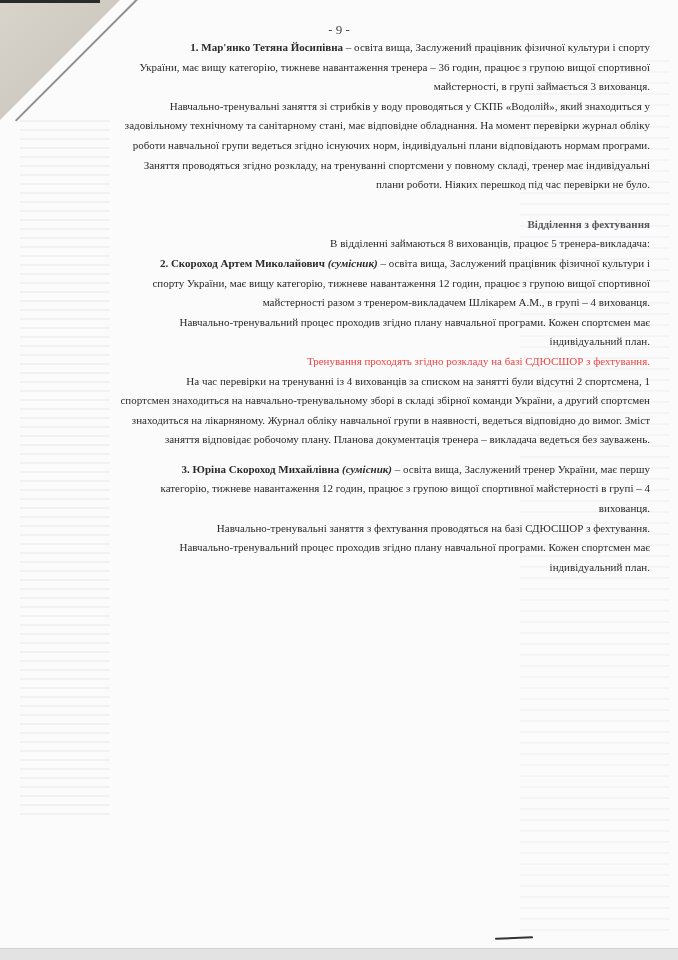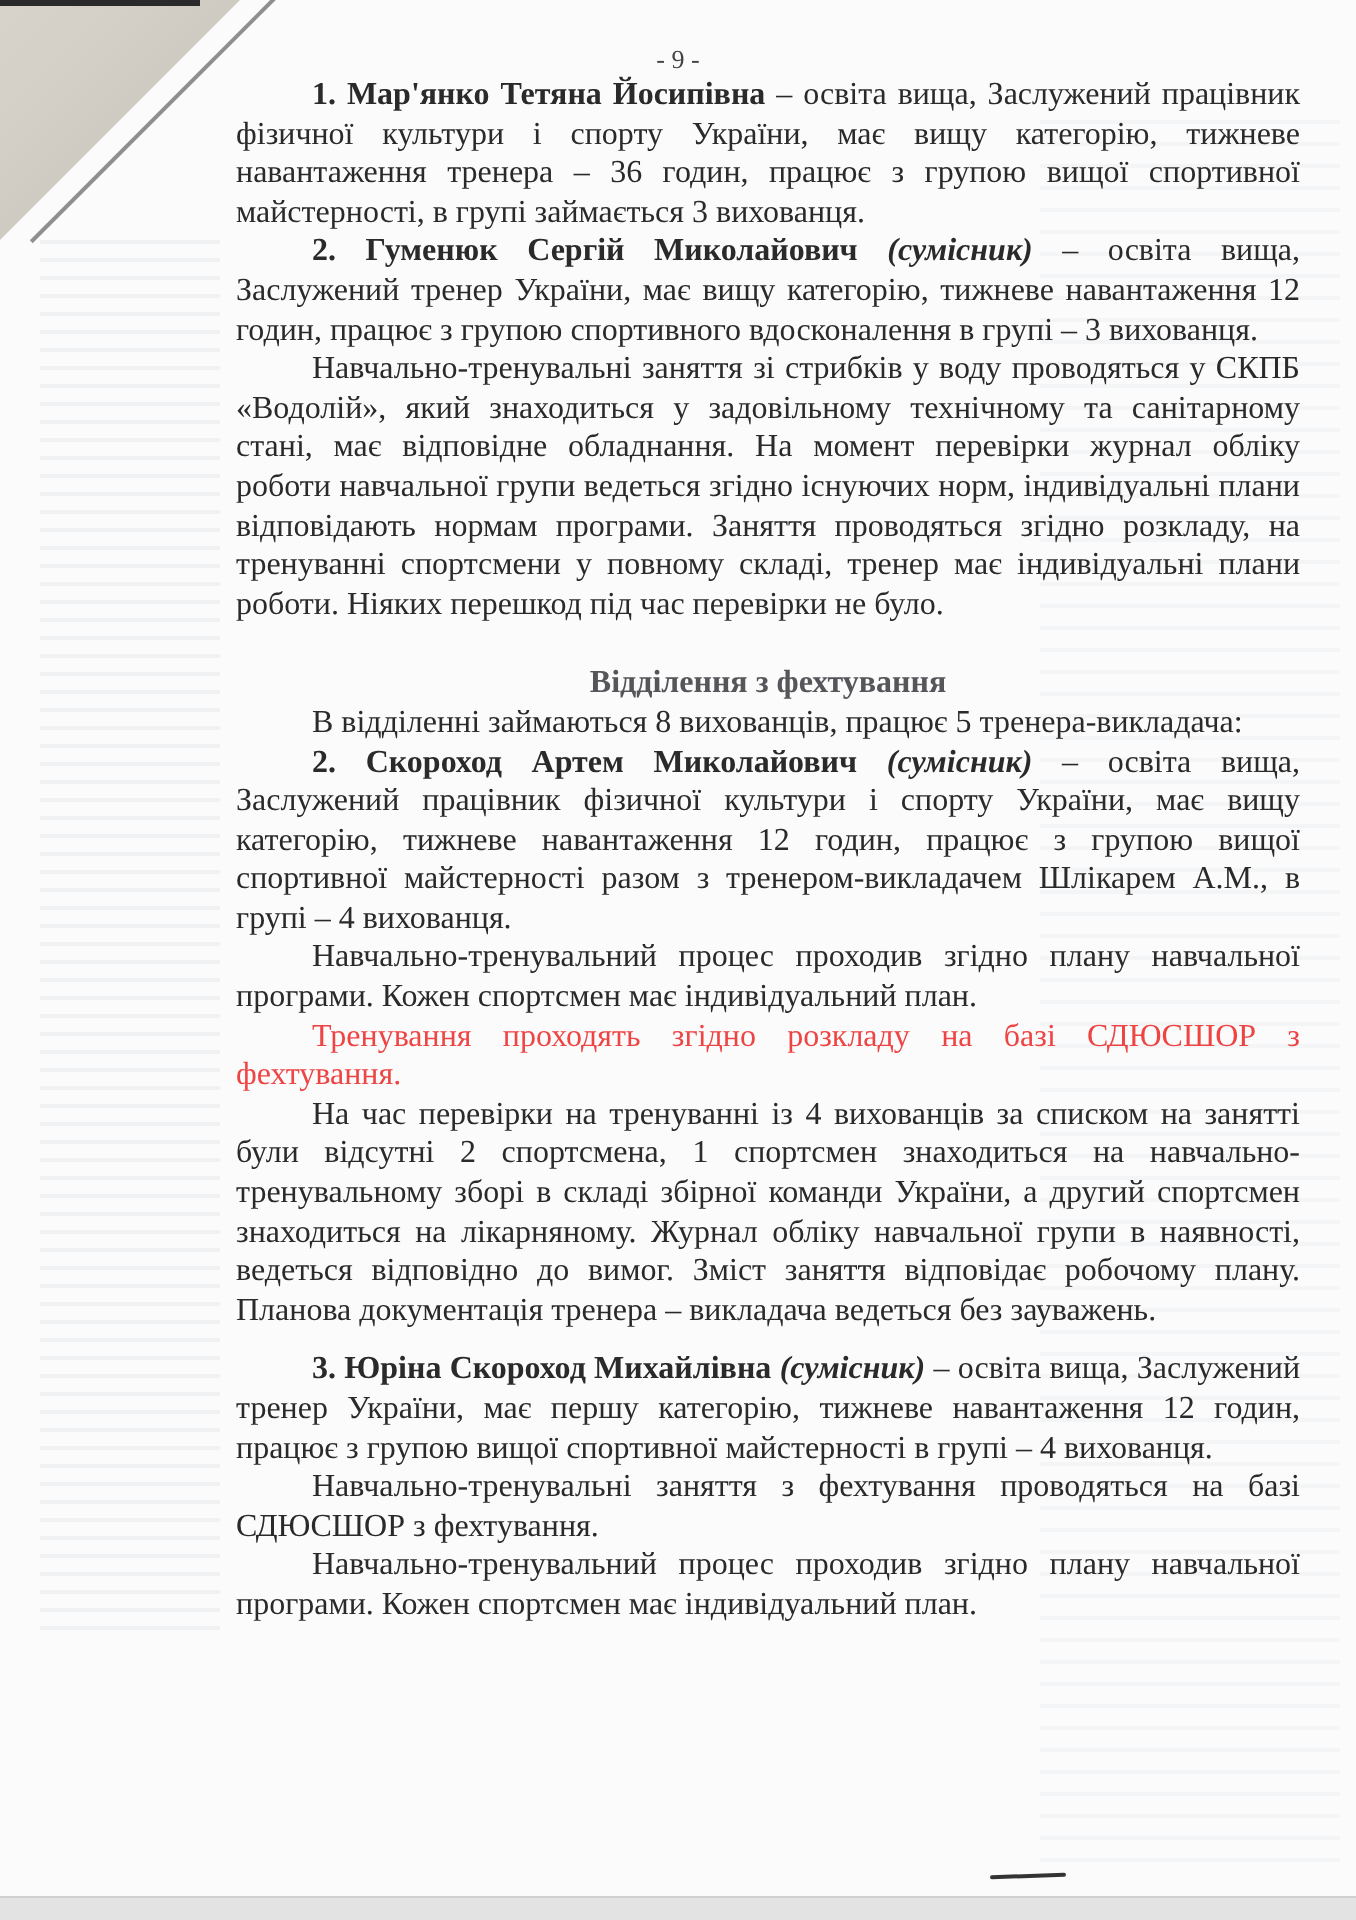--- a/index.html
+++ b/index.html
@@ -75,28 +75,29 @@
       top: 22px;
       text-align: center;
       font-size: 13px;
       color: #444;
     }
     .content {
       position: absolute;
       left: 118px;
       top: 38px;
       width: 532px;
-      font-size: 16px;
+      font-size: 11px;
       line-height: 19.6px;
       color: #2a2a2a;
       text-align: justify;
     }
     .content p {
       margin: 0;
       text-indent: 38px;
+      text-align: right;
     }
     .faint { color: #ef4444; }
     .gap { height: 18px; }
     .gap-small { height: 10px; }
     .section-title {
       text-align: center;
       font-weight: bold;
       text-indent: 0 !important;
       color: #55555a;
       margin-top: 2px !important;
@@ -132,21 +133,20 @@
   <div class="fold"></div>
   <div class="fold-edge"></div>
   <div class="topbar"></div>
 
   <div class="page-number">- 9 -</div>
 
   <div class="content">
     <p><span class="name">1.</span> <span class="name">Мар'янко Тетяна Йосипівна</span><span> – освіта вища, Заслужений працівник фізичної культури і спорту України, має вищу категорію, тижневе навантаження тренера – 36 годин, працює з групою вищої спортивної майстерності, в групі займається 3 вихованця.</span></p>
 
 
-    <p><span class="name">2.</span> <span class="name">Гуменюк Сергій Миколайович</span> <span class="role">(сумісник)</span><span> – освіта вища, Заслужений тренер України, має вищу категорію, тижневе навантаження 12 годин, працює з групою спортивного вдосконалення в групі – 3 вихованця.</span></p>
 
     <p>Навчально-тренувальні заняття зі стрибків у воду проводяться у СКПБ «Водолій», який знаходиться у задовільному технічному та санітарному стані, має відповідне обладнання. На момент перевірки журнал обліку роботи навчальної групи ведеться згідно існуючих норм, індивідуальні плани відповідають нормам програми. Заняття проводяться згідно розкладу, на тренуванні спортсмени у повному складі, тренер має індивідуальні плани роботи. Ніяких перешкод під час перевірки не було.</p>
 
     <div class="gap"></div>
 
     <p class="section-title">Відділення з фехтування</p>
 
     <p>В відділенні займаються 8 вихованців, працює 5 тренера-викладача:</p>
 
 

